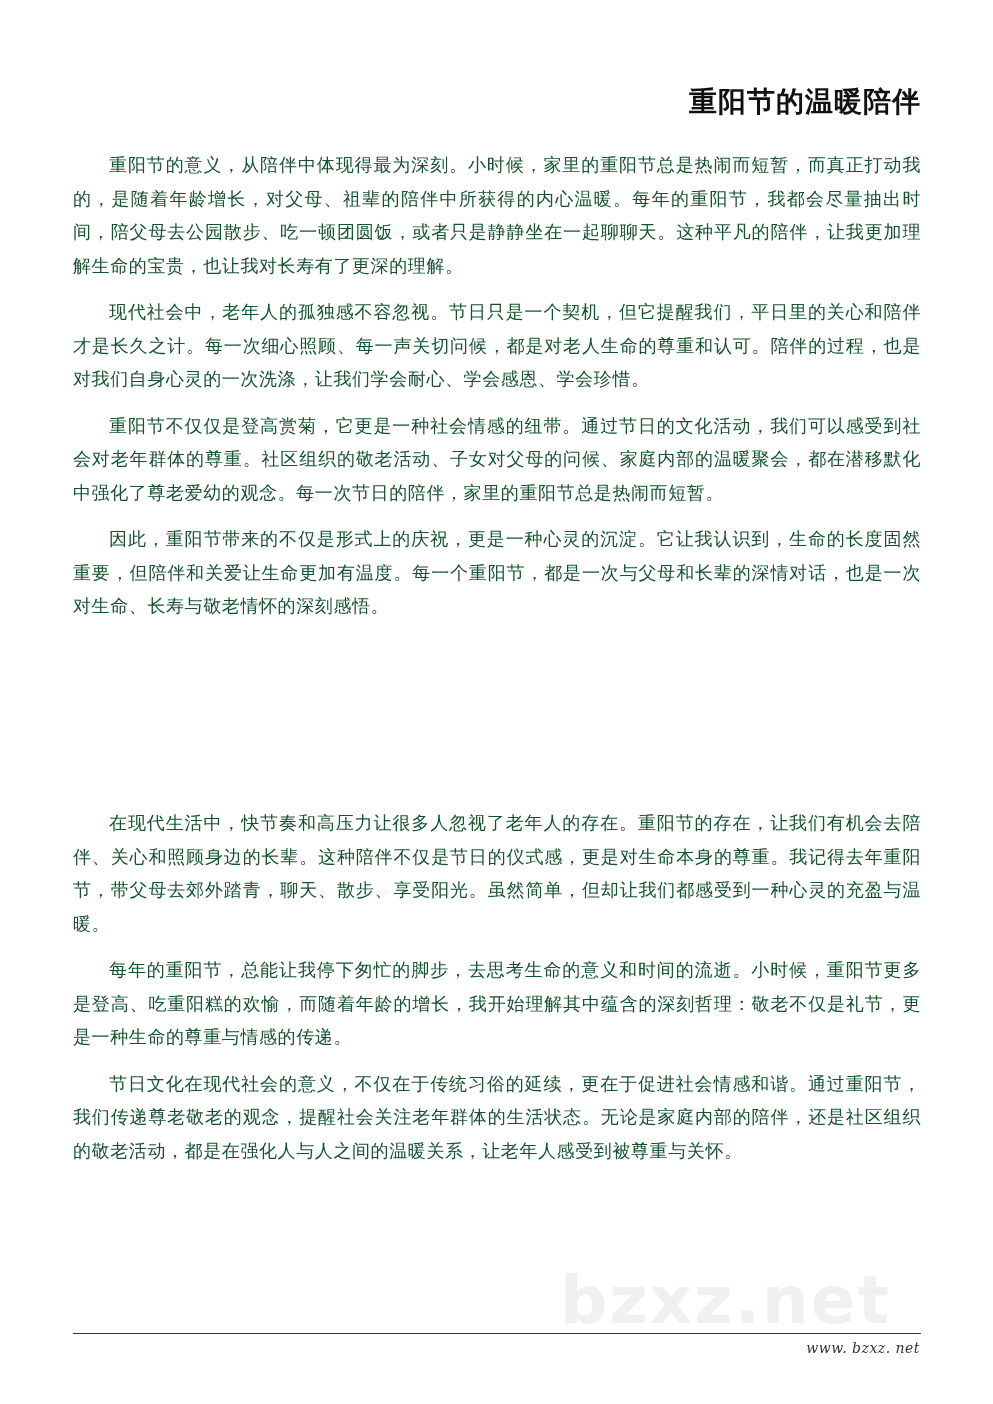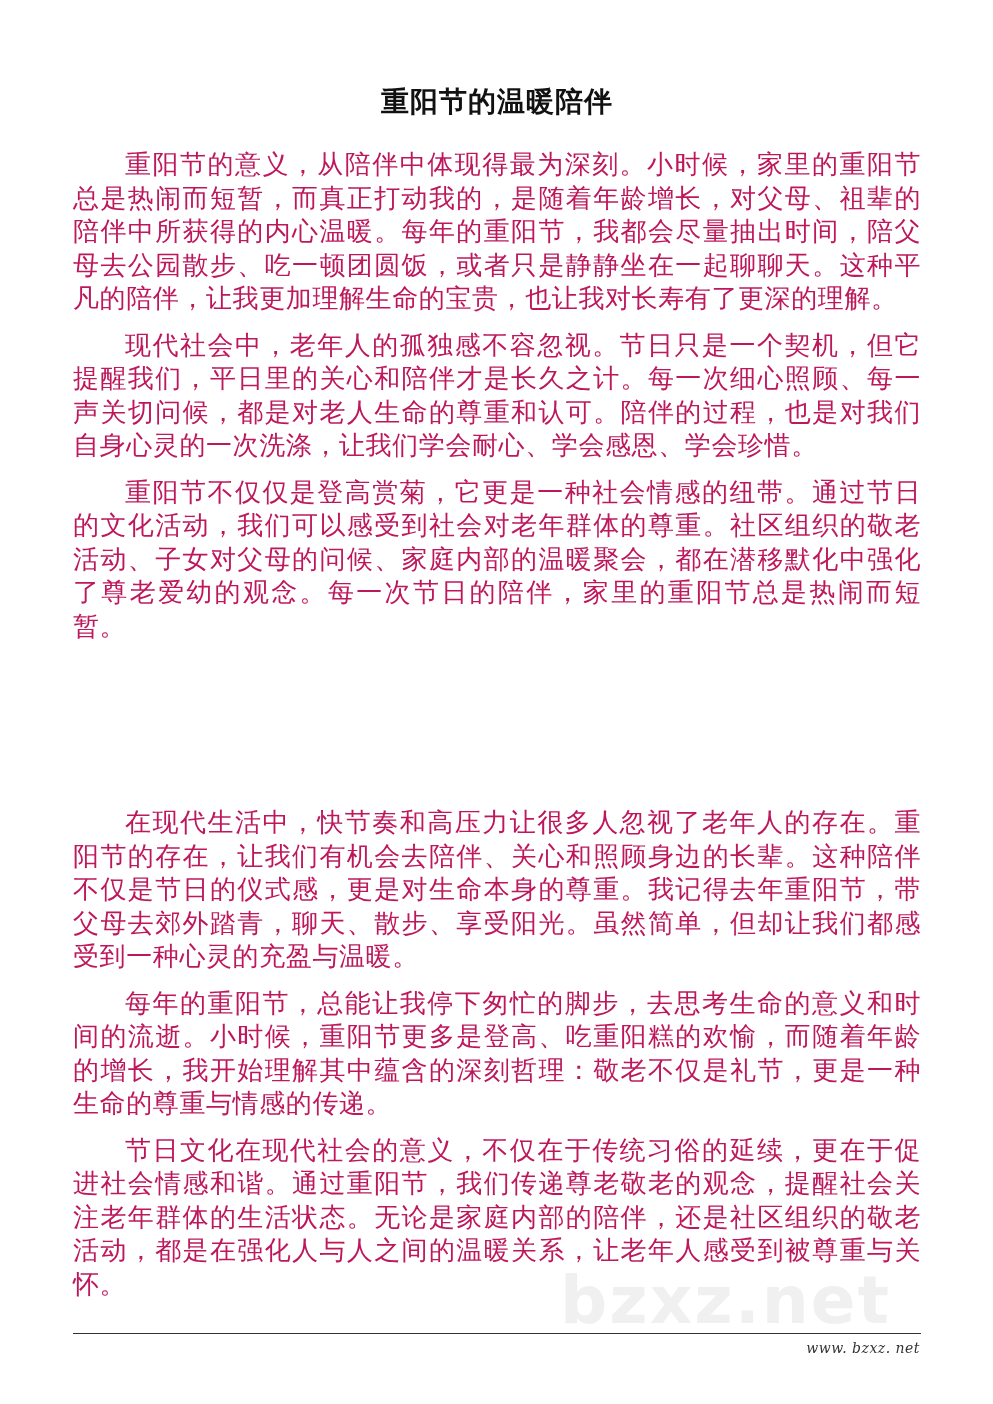--- a/index.html
+++ b/index.html
@@ -3,27 +3,27 @@
   <meta charset="utf-8">
   <style>
     html, body { margin: 0; padding: 0; background: #ffffff; }
     body {
       width: 993px; height: 1404px; position: relative; overflow: hidden;
       font-family: "DejaVu Serif", "Liberation Serif", serif; color: #1a1a1a;
     }
     .page { position: absolute; left: 73px; top: 0; width: 848px; }
     .article { position: absolute; left: 0; width: 848px; }
     .article-title {
-      text-align: center; font-family: Liberation Sans, sans-serif;
+      text-align: right; font-family: Liberation Sans, sans-serif;
       font-weight: bold; font-size: 28px; color: #111; margin: 0; height: 40px; line-height: 40px;
       letter-spacing: 1px;
     }
     .para {
-      font-size: 26px; line-height: 33.5px; text-indent: 2em; margin: 0 0 13px 0;
-      text-align: justify; text-justify: inter-character; letter-spacing: 0.6px; color: #be185d;
+      font-size: 18px; line-height: 33.5px; text-indent: 2em; margin: 0 0 13px 0;
+      text-align: justify; text-justify: inter-character; letter-spacing: 0.6px; color: #14532d;
     }
     #article-1 { top: 82px; }
     #article-1 .article-title { margin-bottom: 26px; }
     #article-2 { top: 806px; }
     #article-2 .article-title { margin-bottom: 26px; }
     .watermark {
       position: absolute; left: 560px; top: 1262px; font-family: "DejaVu Sans", "Liberation Sans", sans-serif;
       font-weight: bold; font-size: 66px; color: rgba(200,200,200,0.28); letter-spacing: 2px; pointer-events: none;
     }
     .footer-rule { position: absolute; left: 73px; top: 1333px; width: 848px; height: 0; border-top: 1.5px solid #333; }
@@ -34,20 +34,21 @@
   </style>
 </head>
 <body>
 
 <div class="page">
   <section class="article" id="article-1">
     <h1 class="article-title">重阳节的温暖陪伴</h1>
     <p class="para">重阳节的意义，从陪伴中体现得最为深刻。小时候，家里的重阳节总是热闹而短暂，而真正打动我的，是随着年龄增长，对父母、祖辈的陪伴中所获得的内心温暖。每年的重阳节，我都会尽量抽出时间，陪父母去公园散步、吃一顿团圆饭，或者只是静静坐在一起聊聊天。这种平凡的陪伴，让我更加理解生命的宝贵，也让我对长寿有了更深的理解。</p>
     <p class="para">现代社会中，老年人的孤独感不容忽视。节日只是一个契机，但它提醒我们，平日里的关心和陪伴才是长久之计。每一次细心照顾、每一声关切问候，都是对老人生命的尊重和认可。陪伴的过程，也是对我们自身心灵的一次洗涤，让我们学会耐心、学会感恩、学会珍惜。</p>
     <p class="para">重阳节不仅仅是登高赏菊，它更是一种社会情感的纽带。通过节日的文化活动，我们可以感受到社会对老年群体的尊重。社区组织的敬老活动、子女对父母的问候、家庭内部的温暖聚会，都在潜移默化中强化了尊老爱幼的观念。每一次节日的陪伴，家里的重阳节总是热闹而短暂。</p>
+    <p class="para">因此，重阳节带来的不仅是形式上的庆祝，更是一种心灵的沉淀。它让我认识到，生命的长度固然重要，但陪伴和关爱让生命更加有温度。每一个重阳节，都是一次与父母和长辈的深情对话，也是一次对生命、长寿与敬老情怀的深刻感悟。</p>
   </section>
 
   <section class="article" id="article-2">
     <p class="para">在现代生活中，快节奏和高压力让很多人忽视了老年人的存在。重阳节的存在，让我们有机会去陪伴、关心和照顾身边的长辈。这种陪伴不仅是节日的仪式感，更是对生命本身的尊重。我记得去年重阳节，带父母去郊外踏青，聊天、散步、享受阳光。虽然简单，但却让我们都感受到一种心灵的充盈与温暖。</p>
     <p class="para">每年的重阳节，总能让我停下匆忙的脚步，去思考生命的意义和时间的流逝。小时候，重阳节更多是登高、吃重阳糕的欢愉，而随着年龄的增长，我开始理解其中蕴含的深刻哲理：敬老不仅是礼节，更是一种生命的尊重与情感的传递。</p>
     <p class="para">节日文化在现代社会的意义，不仅在于传统习俗的延续，更在于促进社会情感和谐。通过重阳节，我们传递尊老敬老的观念，提醒社会关注老年群体的生活状态。无论是家庭内部的陪伴，还是社区组织的敬老活动，都是在强化人与人之间的温暖关系，让老年人感受到被尊重与关怀。</p>
   </section>
 </div>
 
 <div class="watermark">bzxz.net</div>

